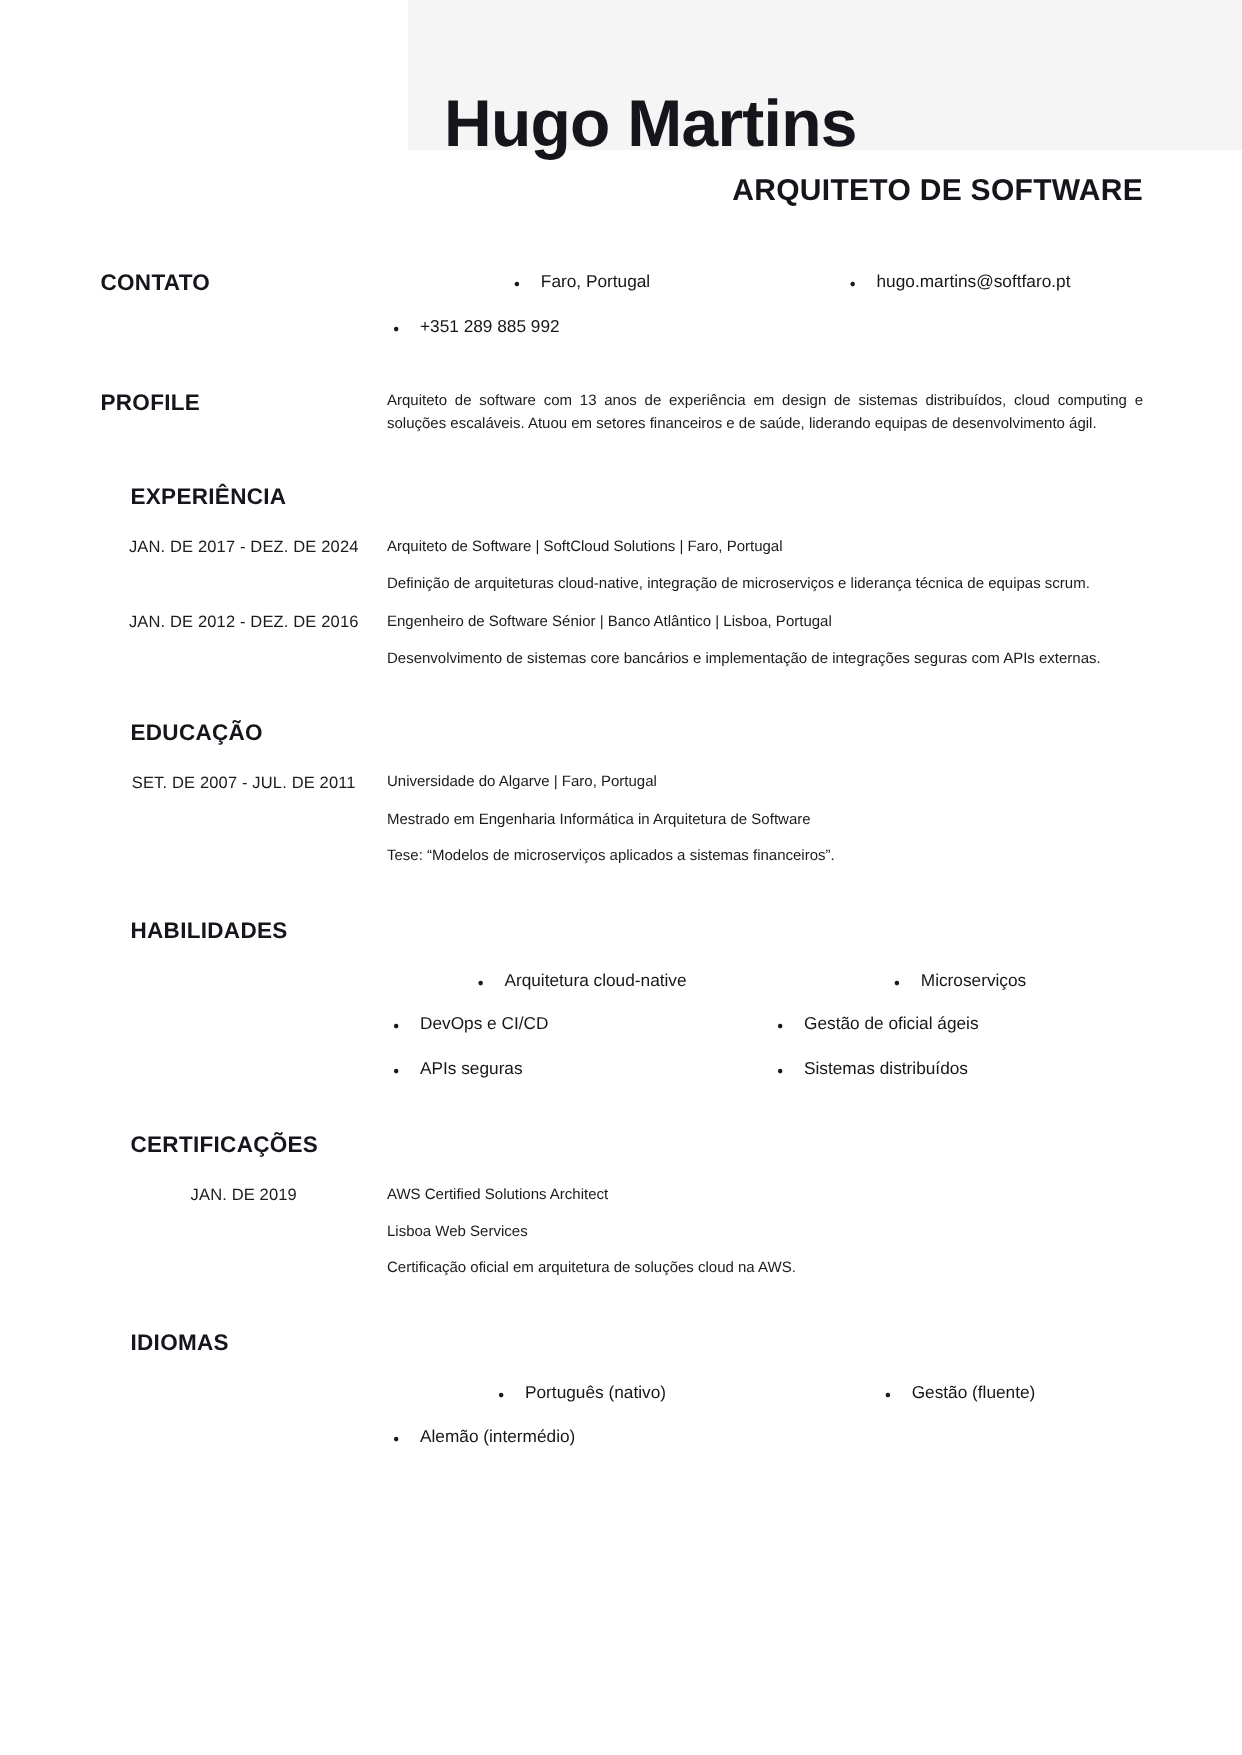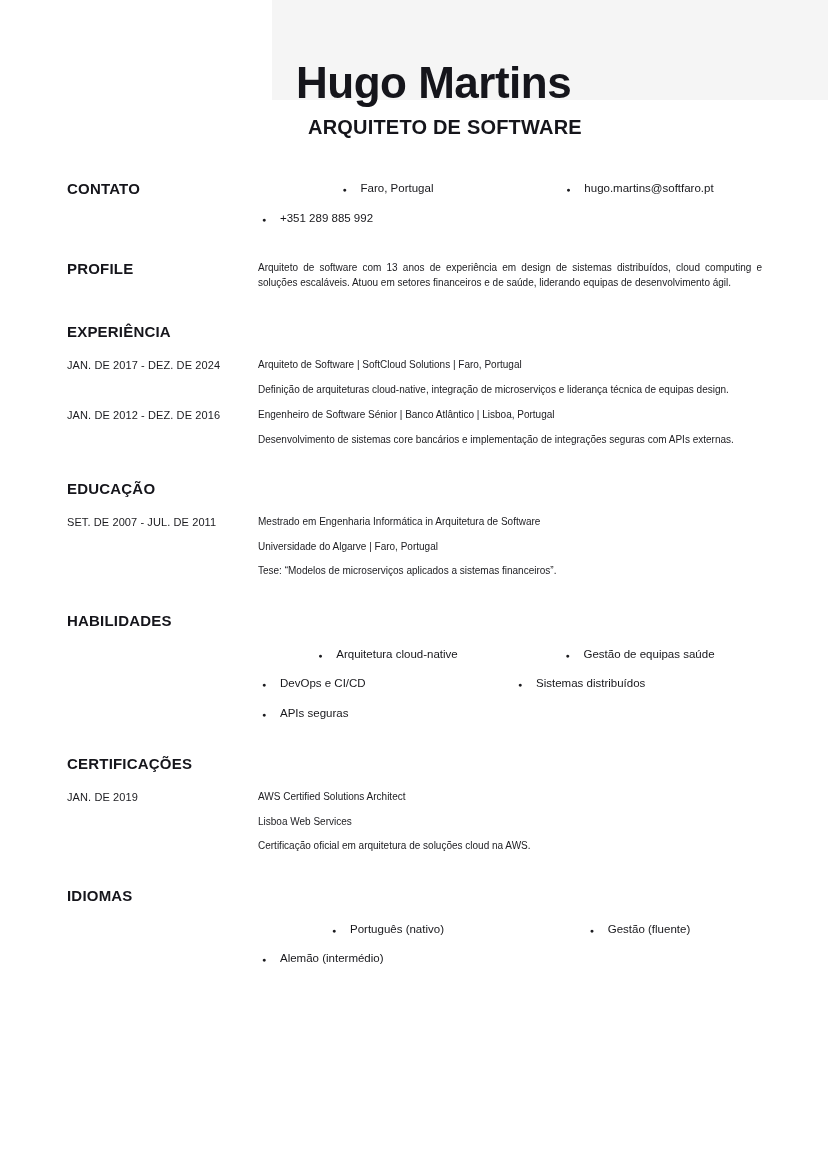--- a/index.html
+++ b/index.html
@@ -16,44 +16,44 @@
   .header-band {
     position: absolute; top: 0; left: 272px; right: 0; height: 100px;
     background: #f5f5f5;
   }
   .header { position: relative; padding: 58px 66px 0 296px; }
   .person-name {
     margin: 0; font-size: 44px; font-weight: 800; letter-spacing: -0.5px;
     line-height: 50px; color: #15151b;
   }
   .person-title {
-    margin: 7px 12px 0; font-size: 20px; font-weight: 700; letter-spacing: 0.2px;
-    line-height: 24px; color: #15151b;
+    margin: 7px 0 0; font-size: 20px; font-weight: 700; letter-spacing: 0.2px;
+    line-height: 24px; color: #15151b; text-align: right;
   }
 
   
   main { padding: 41px 66px 0 67px; }
   .sec { margin-top: 33px; }
   .sec:first-child { margin-top: 0; }
   .row { display: grid; grid-template-columns: 191px 1fr; align-items: start; }
   .sec-h {
     margin: 0; font-size: 15px; font-weight: 700; letter-spacing: 0.2px;
     line-height: 18px; color: #15151b;
   }
-  .sec-h.own-line { margin-bottom: 16px; }
+  .sec-h.own-line { margin-bottom: 16px; margin-left: 20px; }
 
   .body-text { font-size: 10px; line-height: 14.5px; color: #1b1b1f; }
   .content { padding-top: 1px; }
   .just { text-align: justify; }
   p { margin: 0; }
 
   
   .entry { margin-top: 10px; }
   .entry:first-of-type { margin-top: 0; }
-  .date-cell { font-size: 11px; line-height: 14.5px; letter-spacing: 0.1px; color: #1b1b1f; padding-top: 1px; }
+  .date-cell { font-size: 11px; line-height: 14.5px; letter-spacing: 0.1px; color: #1b1b1f; padding-top: 1px; text-align: center; }
   .entry .para { margin-top: 10px; }
   .entry .para:first-child { margin-top: 0; }
 
   
   .two-col { display: grid; grid-template-columns: 256px 1fr; }
   ul.blist { list-style: none; margin: 0; padding: 0; }
   ul.blist li {
     display: flex; align-items: baseline;
     padding-left: 4px; margin-top: 13px;
     font-size: 11.5px; line-height: 14.5px;
@@ -110,39 +110,39 @@
         <div class="content body-text just">Arquiteto de software com 13 anos de experiência em design de sistemas distribuídos, cloud computing e soluções escaláveis. Atuou em setores financeiros e de saúde, liderando equipas de desenvolvimento ágil.</div>
       </div>
     </section>
 
     <section class="sec">
       <h3 class="sec-h own-line">EXPERIÊNCIA</h3>
       <div class="row entry">
         <div class="date-cell">JAN. DE 2017 - DEZ. DE 2024</div>
         <div class="content body-text">
           <p class="para">Arquiteto de Software | SoftCloud Solutions | Faro, Portugal</p>
-          <p class="para just">Definição de arquiteturas cloud-native, integração de microserviços e liderança técnica de equipas design.</p>
+          <p class="para just">Definição de arquiteturas cloud-native, integração de microserviços e liderança técnica de equipas scrum.</p>
         </div>
       </div>
       <div class="row entry">
         <div class="date-cell">JAN. DE 2012 - DEZ. DE 2016</div>
         <div class="content body-text">
           <p class="para">Engenheiro de Software Sénior | Banco Atlântico | Lisboa, Portugal</p>
           <p class="para just">Desenvolvimento de sistemas core bancários e implementação de integrações seguras com APIs externas.</p>
         </div>
       </div>
     </section>
 
     <section class="sec">
       <h3 class="sec-h own-line">EDUCAÇÃO</h3>
       <div class="row entry">
         <div class="date-cell">SET. DE 2007 - JUL. DE 2011</div>
         <div class="content body-text">
+          <p class="para">Universidade do Algarve | Faro, Portugal</p>
           <p class="para">Mestrado em Engenharia Informática in Arquitetura de Software</p>
-          <p class="para">Universidade do Algarve | Faro, Portugal</p>
           <p class="para">Tese: “Modelos de microserviços aplicados a sistemas financeiros”.</p>
         </div>
       </div>
     </section>
 
     <section class="sec">
       <h3 class="sec-h own-line">HABILIDADES</h3>
       <div class="row">
         <div></div>
         <div class="content">
@@ -157,21 +157,25 @@
                 <span>DevOps e CI/CD</span>
               </li>
               <li>
                 <span class="bullet">●</span>
                 <span>APIs seguras</span>
               </li>
             </ul>
             <ul class="blist">
               <li>
                 <span class="bullet">●</span>
-                <span>Gestão de equipas saúde</span>
+                <span>Microserviços</span>
+              </li>
+              <li>
+                <span class="bullet">●</span>
+                <span>Gestão de oficial ágeis</span>
               </li>
               <li>
                 <span class="bullet">●</span>
                 <span>Sistemas distribuídos</span>
               </li>
             </ul>
           </div>
         </div>
       </div>
     </section>

